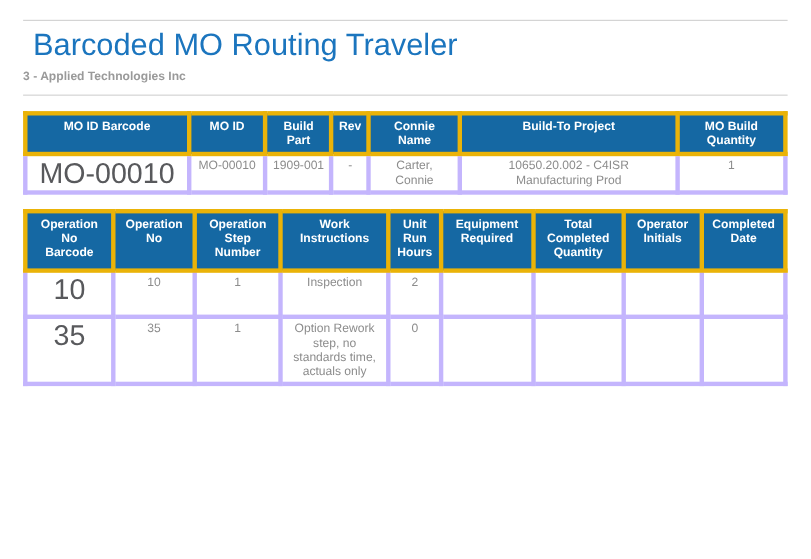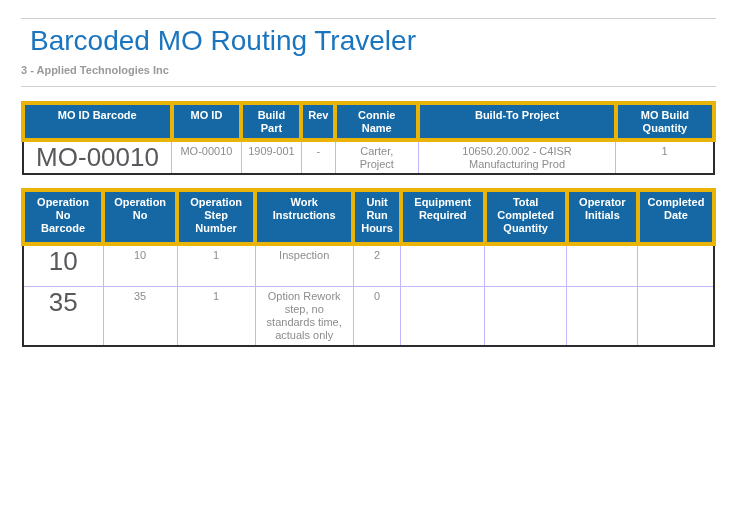--- a/index.html
+++ b/index.html
@@ -69,21 +69,21 @@
     margin-left: 36px;
   }
   td {
     color: #8c8c8c;
     font-size: 11px;
     line-height: 13px;
     text-align: center;
     vertical-align: top;
     padding: 3px 2px 2px 2px;
     white-space: pre-line;
-    border: 1px solid #c4b5fd;
+    border: 4px solid #c4b5fd;
     overflow: hidden;
   }
   td.barcode-cell {
     font-size: 26px;
     line-height: 27px;
     color: #58595c;
     padding-top: 2px;
     white-space: nowrap;
   }
   .mo-table thead tr  { height: 37px; }
@@ -132,21 +132,21 @@
 Quantity</th>
         </tr>
       </thead>
       <tbody>
         <tr>
           <td class="barcode-cell">MO-00010</td>
           <td>MO-00010</td>
           <td>1909-001</td>
           <td>-</td>
           <td>Carter,
-Project</td>
+Connie</td>
           <td>10650.20.002 - C4ISR
 Manufacturing Prod</td>
           <td>1</td>
         </tr>
       </tbody>
     </table>
 
     <table class="ops-table">
       <colgroup>
         <col style="width:11.6%">

